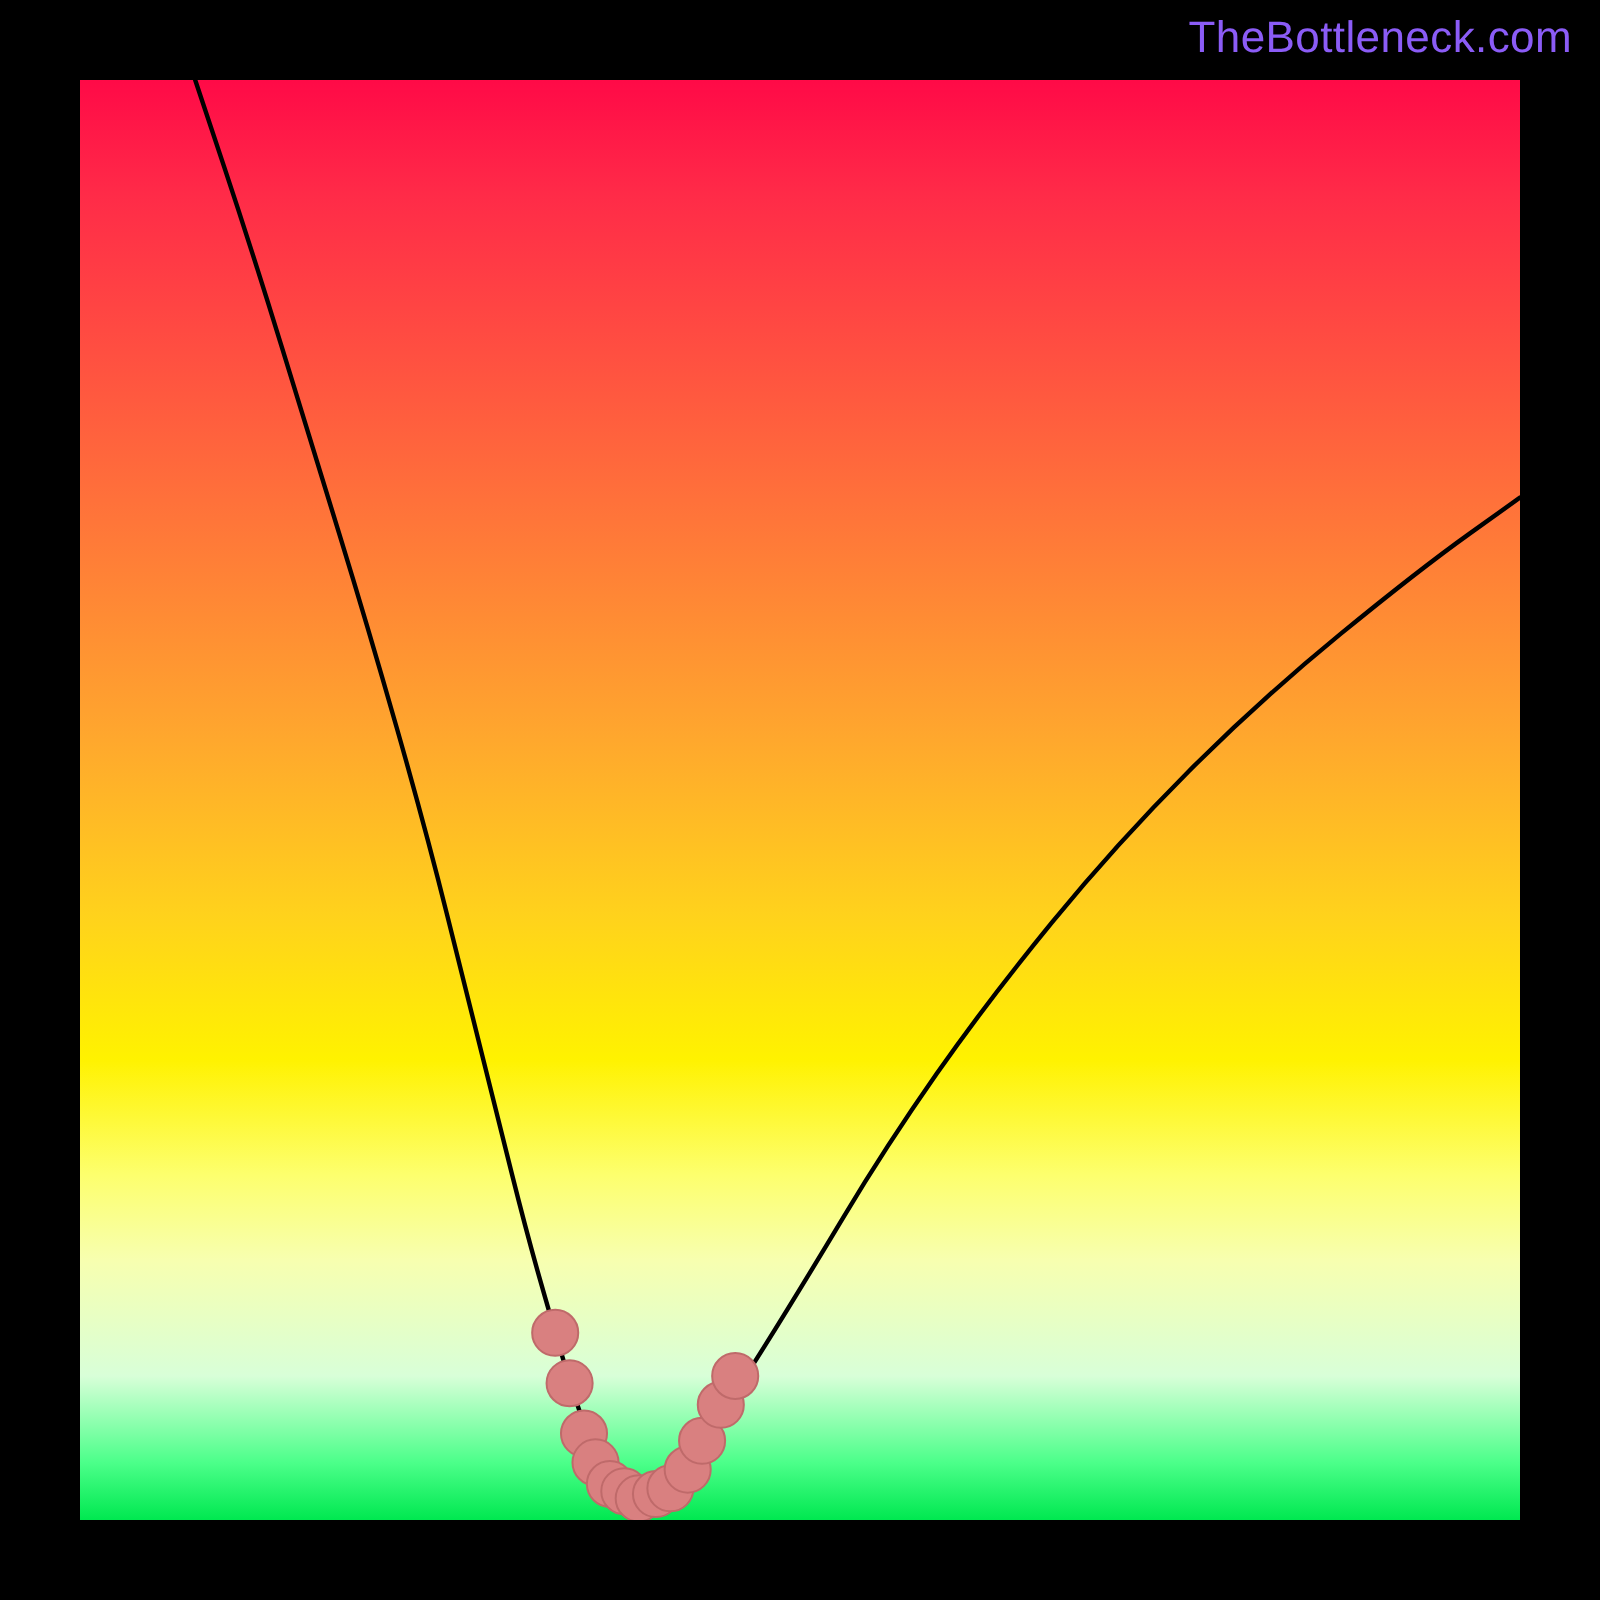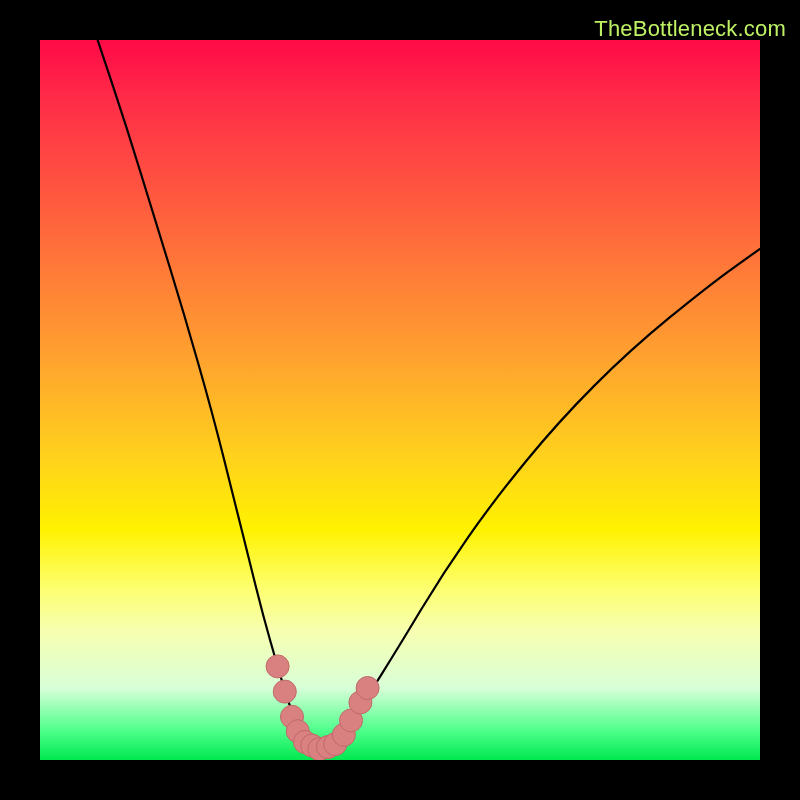--- a/index.html
+++ b/index.html
@@ -41,26 +41,25 @@
   }
   .curve {
     position: absolute;
     left: 0;
     top: 0;
   }
   .watermark {
     position: absolute;
     top: 6px;
     right: 14px;
-    color: #bef264;
+    color: #8b5cf6;
     font-size: 22px;
     font-weight: 500;
     letter-spacing: 0.2px;
     user-select: none;
-    margin-top: 10px;
   }
 </style>
 </head>
 <body>
 
 <div class="frame">
   <div class="watermark">TheBottleneck.com</div>
 
   <div class="plot-area">
     <svg class="curve" id="curve-svg" width="720" height="720" viewBox="0 0 720 720" preserveAspectRatio="none">

